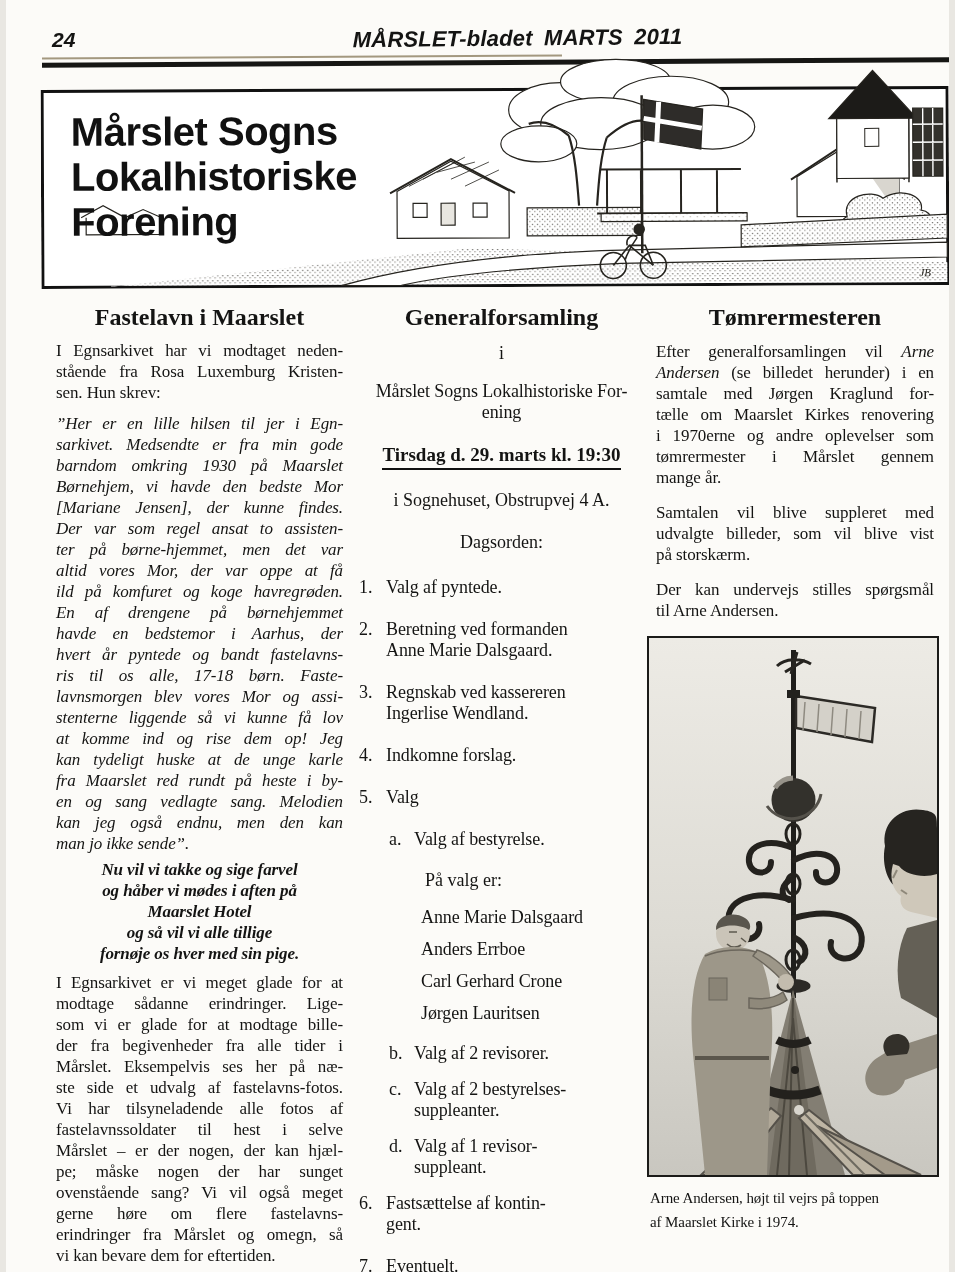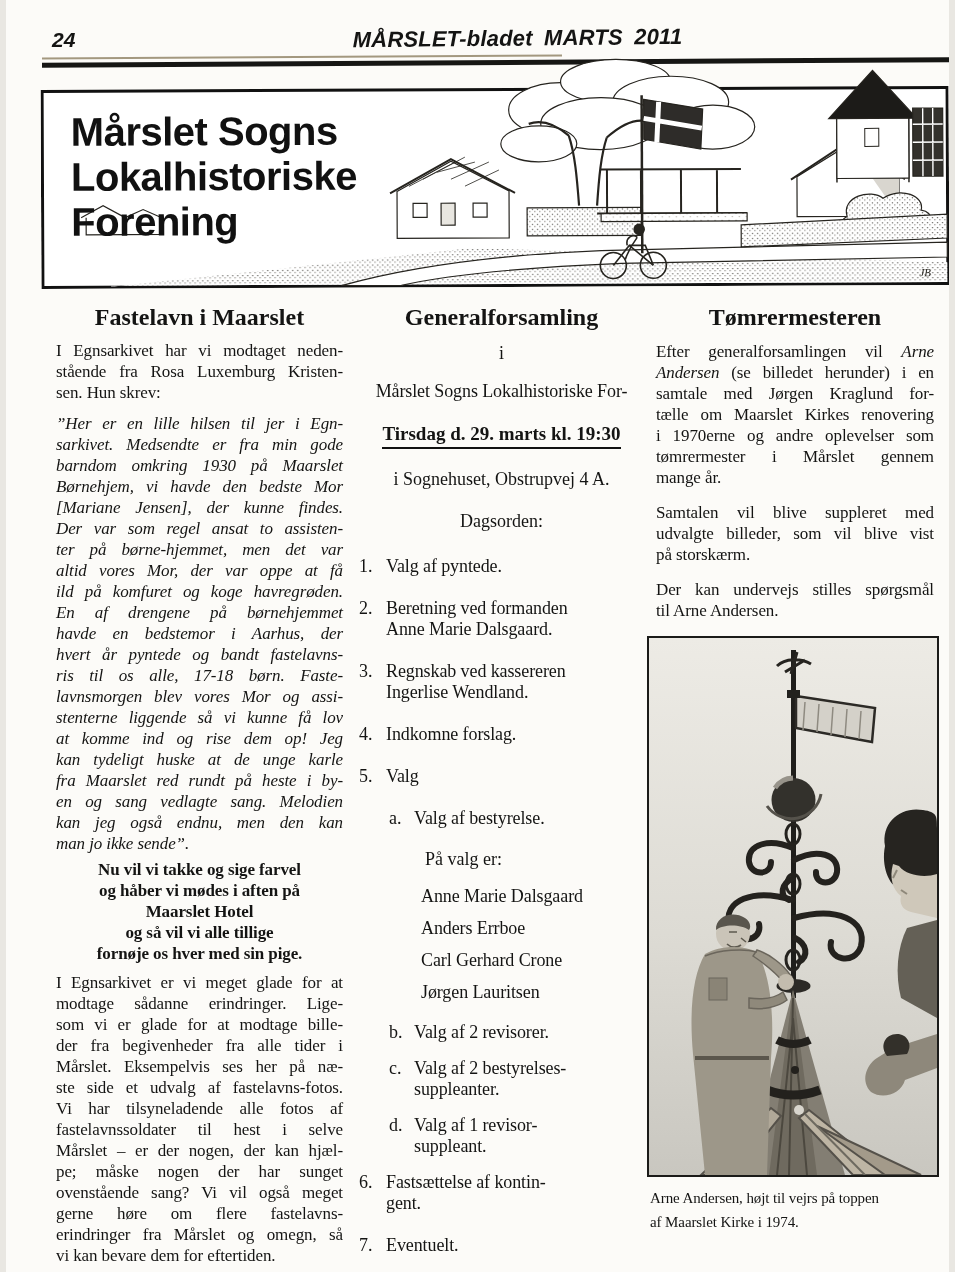--- a/index.html
+++ b/index.html
@@ -24,21 +24,21 @@
   .col{position:absolute;top:303px;font-size:17px;line-height:21px;margin-left:8px;}
   .col1{left:42px;width:287px;}
   .col2{left:345px;width:285px;font-size:18px;}
   .col3{left:642px;width:278px;}
   h2{font-size:24px;line-height:28px;margin:0 0 9px 0;text-align:center;font-weight:bold;}
   .tline{text-align:justify;text-align-last:justify;letter-spacing:-.1px;}
   .tlast{text-align-last:left;}
   .center-lines .tline,.center-lines .tlast{text-align:center;text-align-last:center;}
   .plain-lines .tline,.plain-lines .tlast{text-align:left;text-align-last:left;}
   .quote{font-style:italic;margin-top:10px;}
-  .verse{font-weight:bold;margin:5px 0 8px 0;}
+  .verse{font-weight:bold;font-style:italic;margin:5px 0 8px 0;}
   .p2{margin-top:0px;}
   
   .c2c{text-align:center;}
   .c2-i{margin-top:12px;}
   .c2-org{margin-top:17px;}
   .c2-date{margin-top:21px;font-weight:bold;font-size:19px;}
   .c2-date span{display:inline-block;border-bottom:2.5px solid #111;padding-bottom:3px;}
   .c2-venue{margin-top:20px;}
   .c2-dag{margin-top:21px;}
   .agenda{margin-top:24px;}
@@ -205,20 +205,21 @@
         <div class="tline">erindringer fra Mårslet og omegn, så</div>
         <div class="tline tlast">vi kan bevare dem for eftertiden.</div>
       </div>
   </div>
 
   <div class="col col2">
     <h2>Generalforsamling</h2>
     <div class="c2c c2-i">i</div>
     <div class="c2c c2-org center-lines">
         <div class="tline">Mårslet Sogns Lokalhistoriske For-</div>
+        <div class="tline tlast">ening</div>
       </div>
     <div class="c2c c2-date"><span>Tirsdag d. 29. marts kl. 19:30</span></div>
     <div class="c2c c2-venue">i Sognehuset, Obstrupvej 4 A.</div>
     <div class="c2c c2-dag">Dagsorden:</div>
 
     <div class="agenda">
       <div class="agi">
         <span class="num">1.</span>
         <span class="itext">
             <div class="tline tlast">Valg af pyntede.</div>

